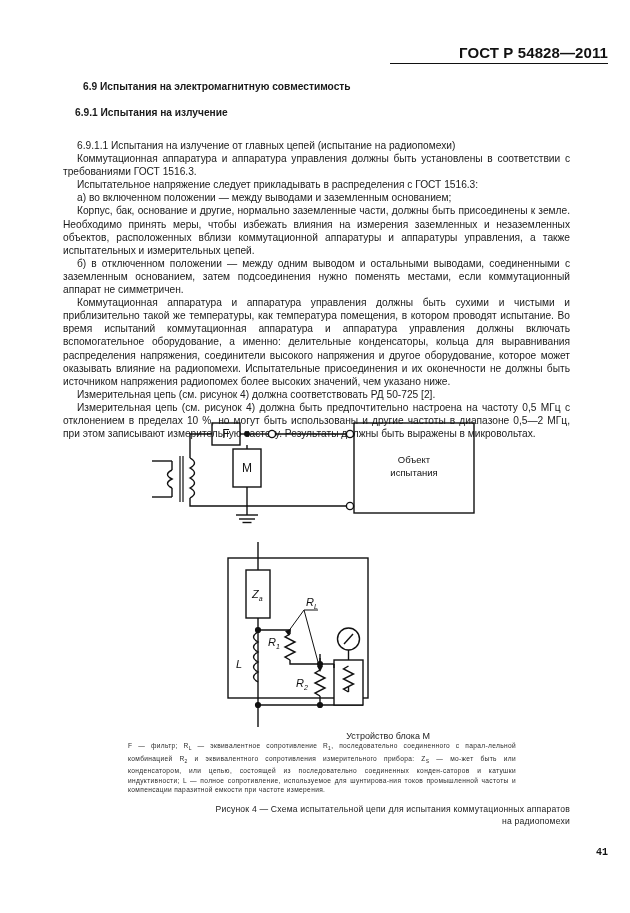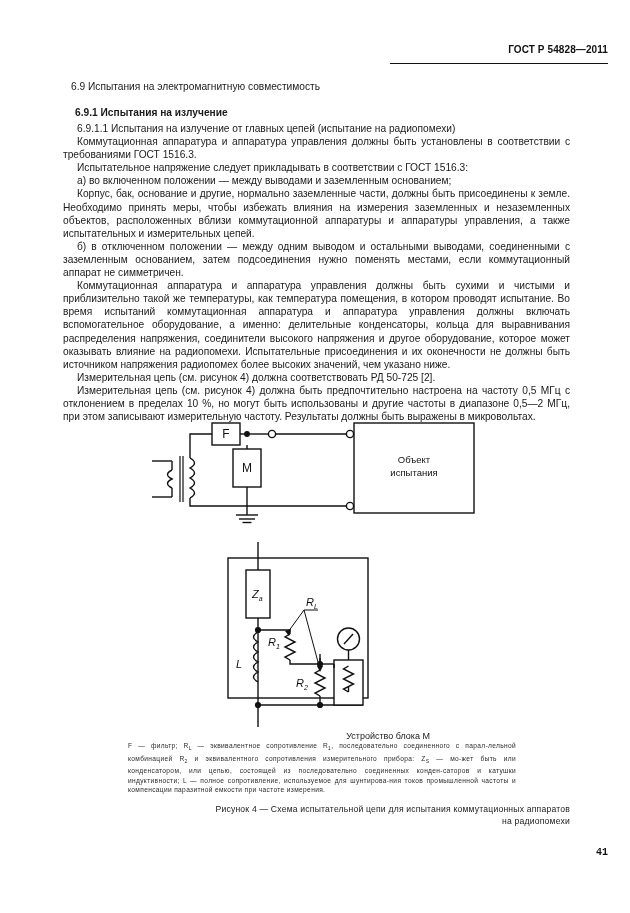--- a/index.html
+++ b/index.html
@@ -14,21 +14,21 @@
     font-family: "Liberation Sans", sans-serif;
     color: #1a1a1a;
     overflow: hidden;
   }
 
   
   .page-header {
     position: absolute;
     top: 44px;
     right: 22px;
-    font-size: 10px;
+    font-size: 15px;
     font-weight: bold;
     letter-spacing: 0.1px;
     color: #111;
   }
   .header-rule {
     position: absolute;
     top: 63px;
     right: 22px;
     width: 218px;
     height: 1px;
@@ -37,42 +37,42 @@
 
   
   .content {
     position: absolute;
     left: 63px;
     top: 80px;
     width: 507px;
   }
   h2.sec-title {
     font-size: 10.2px;
-    font-weight: normal;
-    margin: 0 0 0 8px;
+    font-weight: bold;
+    margin: 0 0 0 20px;
     padding: 0;
     line-height: 13px;
   }
   h3.sub-title {
     font-size: 10.2px;
     font-weight: bold;
     margin: 13px 0 0 12px;
     padding: 0;
     line-height: 13px;
   }
   p.para {
     font-size: 10.2px;
     line-height: 13.1px;
     margin: 0;
     padding: 0;
     text-align: justify;
     text-justify: inter-word;
     color: #1a1a1a;
   }
-  p.para.first { margin-top: 3px; }
+  p.para.first { margin-top: 20px; }
   p.indent { text-indent: 14px; }
 
   
   .figure {
     position: absolute;
     left: 0;
     top: 418px;
     width: 630px;
   }
   .fig-top {
@@ -140,21 +140,21 @@
 
 <div class="page-header">ГОСТ Р 54828—2011</div>
 <div class="header-rule"></div>
 
 <div class="content">
   <h2 class="sec-title">6.9 Испытания на электромагнитную совместимость</h2>
   <h3 class="sub-title">6.9.1 Испытания на излучение</h3>
 
   <p class="para first indent">6.9.1.1 Испытания на излучение от главных цепей (испытание на радиопомехи)</p>
   <p class="para indent">Коммутационная аппаратура и аппаратура управления должны быть установлены в соответствии с требованиями ГОСТ 1516.3.</p>
-  <p class="para indent">Испытательное напряжение следует прикладывать в соответствии с ГОСТ 1516.3:</p>
+  <p class="para indent">Испытательное напряжение следует прикладывать в распределения с ГОСТ 1516.3:</p>
   <p class="para indent">а) во включенном положении — между выводами и заземленным основанием;</p>
   <p class="para indent">Корпус, бак, основание и другие, нормально заземленные части, должны быть присоединены к земле. Необходимо принять меры, чтобы избежать влияния на измерения заземленных и незаземленных объектов, расположенных вблизи коммутационной аппаратуры и аппаратуры управления, а также испытательных и измерительных цепей.</p>
   <p class="para indent">б) в отключенном положении — между одним выводом и остальными выводами, соединенными с заземленным основанием, затем подсоединения нужно поменять местами, если коммутационный аппарат не симметричен.</p>
   <p class="para indent">Коммутационная аппаратура и аппаратура управления должны быть сухими и чистыми и приблизительно такой же температуры, как температура помещения, в котором проводят испытание. Во время испытаний коммутационная аппаратура и аппаратура управления должны включать вспомогательное оборудование, а именно: делительные конденсаторы, кольца для выравнивания распределения напряжения, соединители высокого напряжения и другое оборудование, которое может оказывать влияние на радиопомехи. Испытательные присоединения и их оконечности не должны быть источником напряжения радиопомех более высоких значений, чем указано ниже.</p>
   <p class="para indent">Измерительная цепь (см. рисунок 4) должна соответствовать РД 50-725 [2].</p>
   <p class="para indent">Измерительная цепь (см. рисунок 4) должна быть предпочтительно настроена на частоту 0,5 МГц с отклонением в пределах 10 %, но могут быть использованы и другие частоты в диапазоне 0,5—2 МГц, при этом записывают измерительную частоту. Результаты должны быть выражены в микровольтах.</p>
 </div>
 
 <div class="figure">
 

